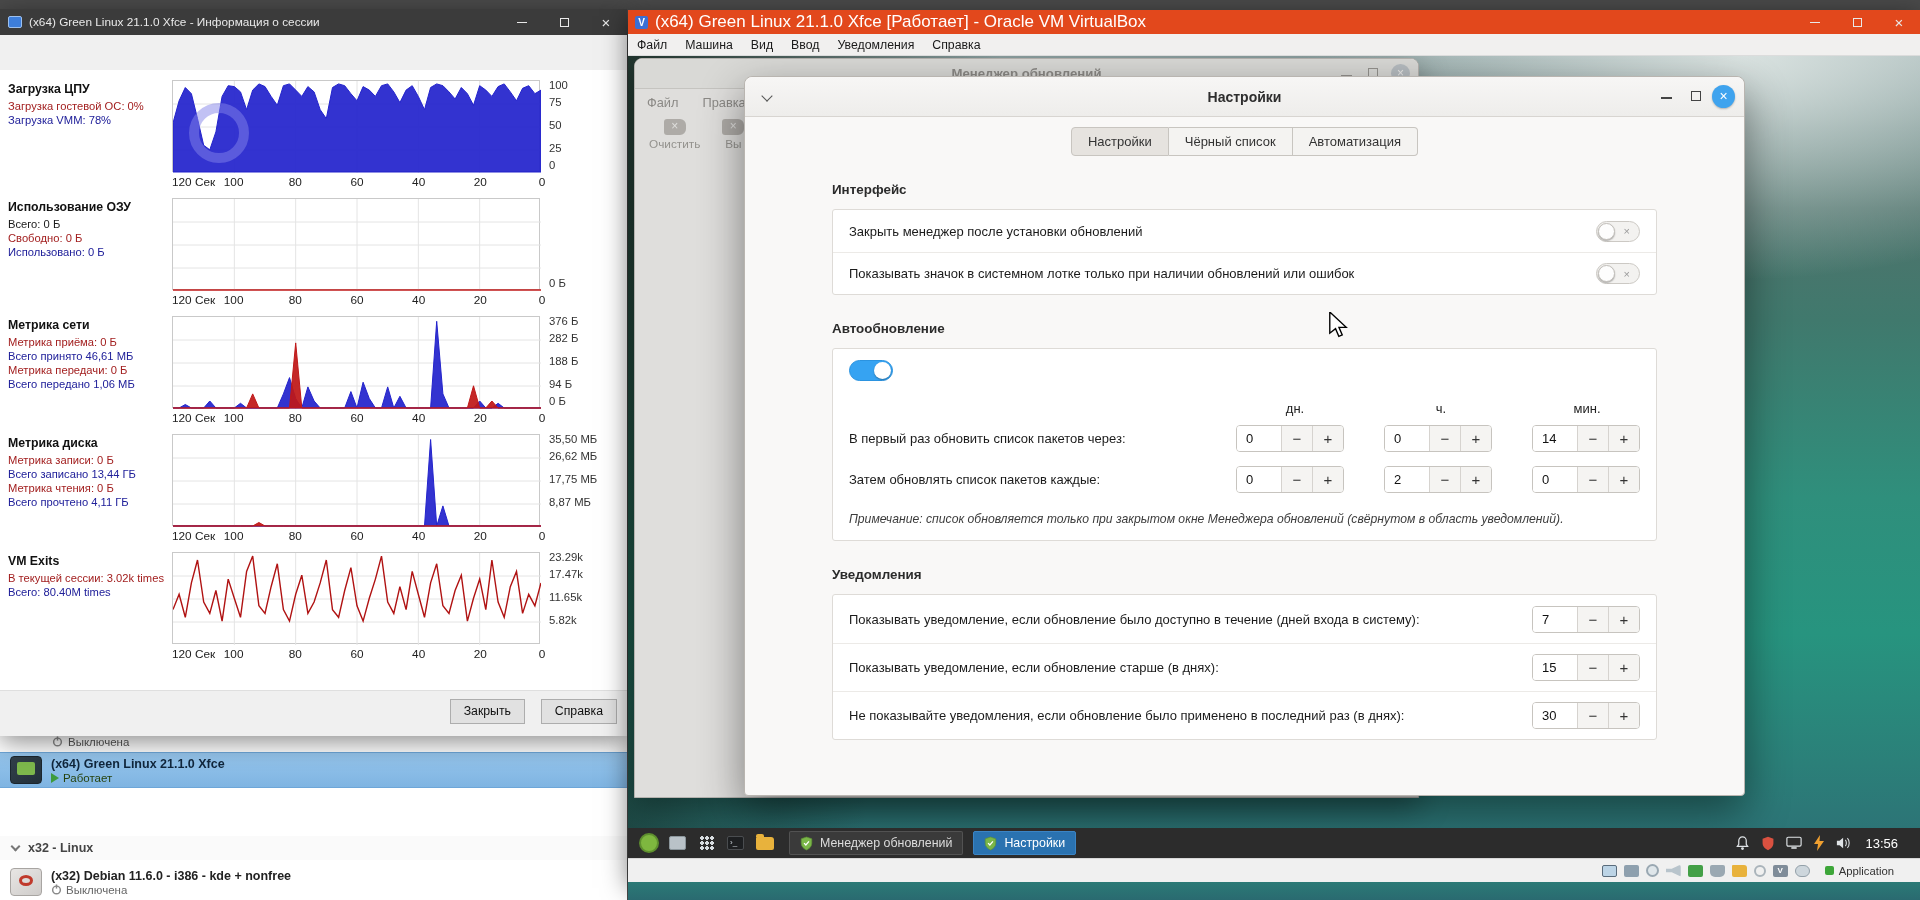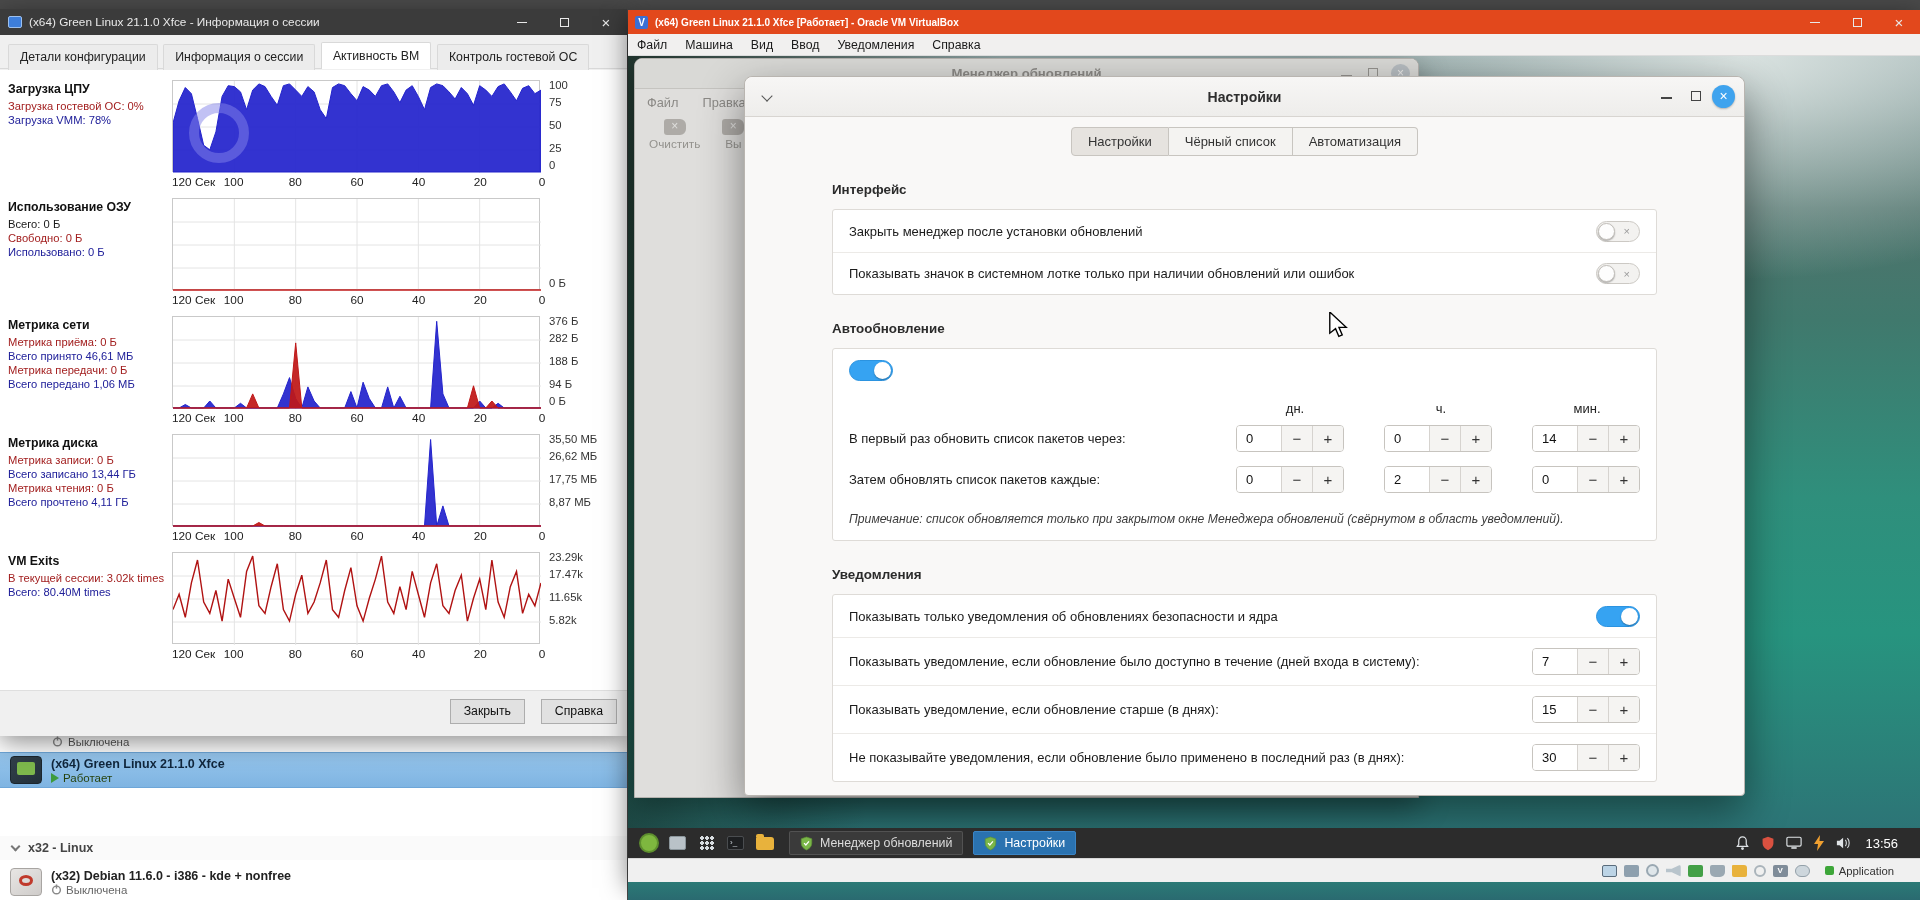--- a/index.html
+++ b/index.html
@@ -59,21 +59,21 @@
   .ylab { position:absolute; font-size:11.3px; color:#333; white-space:nowrap; }
   .chart-x { position:relative; width:370px; height:19px; }
   .xlab { position:absolute; top:3px; font-size:11.8px; color:#222; white-space:nowrap; }
 
   
   #vm-win { position:absolute; left:628px; top:10px; width:1292px; height:872px; background:#f0f0f0;
     box-shadow:0 6px 24px rgba(0,0,0,.5); }
   .v-titlebar { height:24px; background:#e2481c; display:flex; align-items:center; color:#fff; }
   .v-appico { width:13px; height:13px; background:#3b6fd4; border-radius:2px; margin:0 7px 0 7px; flex:none;
     color:#fff; font-size:10px; font-weight:bold; text-align:center; line-height:13px; }
-  .v-title { font-size:10px; flex:1; white-space:nowrap; overflow:hidden;font-weight:bold; }
+  .v-title { font-size:17px; flex:1; white-space:nowrap; overflow:hidden; }
   .v-titlebar .wc { height:24px; }
   .v-menubar { height:22px; background:#f1f0ef; border-bottom:1px solid #dcdcdc; display:flex; align-items:center; }
   .vmenu { padding:0 9px; font-size:12.3px; color:#1a1a1a; }
   .v-screen { position:absolute; top:46px; left:0; right:0; bottom:24px; overflow:hidden; }
   .wallpaper { position:absolute; inset:0;
     background:
       radial-gradient(55% 45% at 86% 0%, rgba(222,230,228,.95), rgba(222,230,228,0) 62%),
       linear-gradient(100deg, rgba(18,38,30,.88) 0%, rgba(18,38,30,0) 26%),
       linear-gradient(180deg,#93a8a8 0%, #6b8885 9%, #4f736c 19%, #40796d 33%, #2f8f7c 55%, #27947f 72%, #2b8079 88%, #2d6f75 100%); }
   .v-statusbar { position:absolute; left:0; right:0; bottom:0; height:24px; background:#f0f0f0; border-top:1px solid #d8d8d8;
@@ -230,26 +230,20 @@
   <div class="s-titlebar">
     <span class="s-appico"></span>
     <span class="s-title">(x64) Green Linux 21.1.0 Xfce - Информация о сессии</span>
     <span class="wc wc-min">
         <i></i>
       </span>
     <span class="wc wc-max">
         <i></i>
       </span>
     <span class="wc wc-close">×</span>
-  </div>
-  <div class="s-tabs">
-    <span class="stab">Детали конфигурации</span>
-    <span class="stab">Информация о сессии</span>
-    <span class="stab active">Активность ВМ</span>
-    <span class="stab">Контроль гостевой ОС</span>
   </div>
   <div class="s-content">
     <div id="charts">
         <div class="chart-row">
           <div class="metric-labels">
             <div class="metric-title">Загрузка ЦПУ</div>
             <div class="metric-line" style="color: rgb(163, 32, 32);">Загрузка гостевой ОС: 0%</div>
             <div class="metric-line" style="color: rgb(32, 32, 154);">Загрузка VMM: 78%</div>
           </div>
           <div class="chart-box">
@@ -553,26 +547,20 @@
                 <span class="spin-btn spin-minus"></span>
                 <span class="spin-btn spin-plus"></span>
               </span>
             </div>
             <div class="note">Примечание: список обновляется только при закрытом окне Менеджера обновлений (свёрнутом в область уведомлений).</div>
           </div>
         </div>
 
         <div class="d-sect">Уведомления</div>
         <div class="frame">
-          <div class="frow">
-            <span class="lbl">Показывать только уведомления об обновлениях безопасности и ядра</span>
-            <span class="switch on">
-                <span class="knob"></span>
-              </span>
-          </div>
           <div class="frow tall">
             <span class="lbl">Показывать уведомление, если обновление было доступно в течение (дней входа в систему):</span>
             <span class="spin">
               <span class="spin-val">7</span>
               <span class="spin-btn spin-minus"></span>
               <span class="spin-btn spin-plus"></span>
             </span>
           </div>
           <div class="frow tall">
             <span class="lbl">Показывать уведомление, если обновление старше (в днях):</span>

